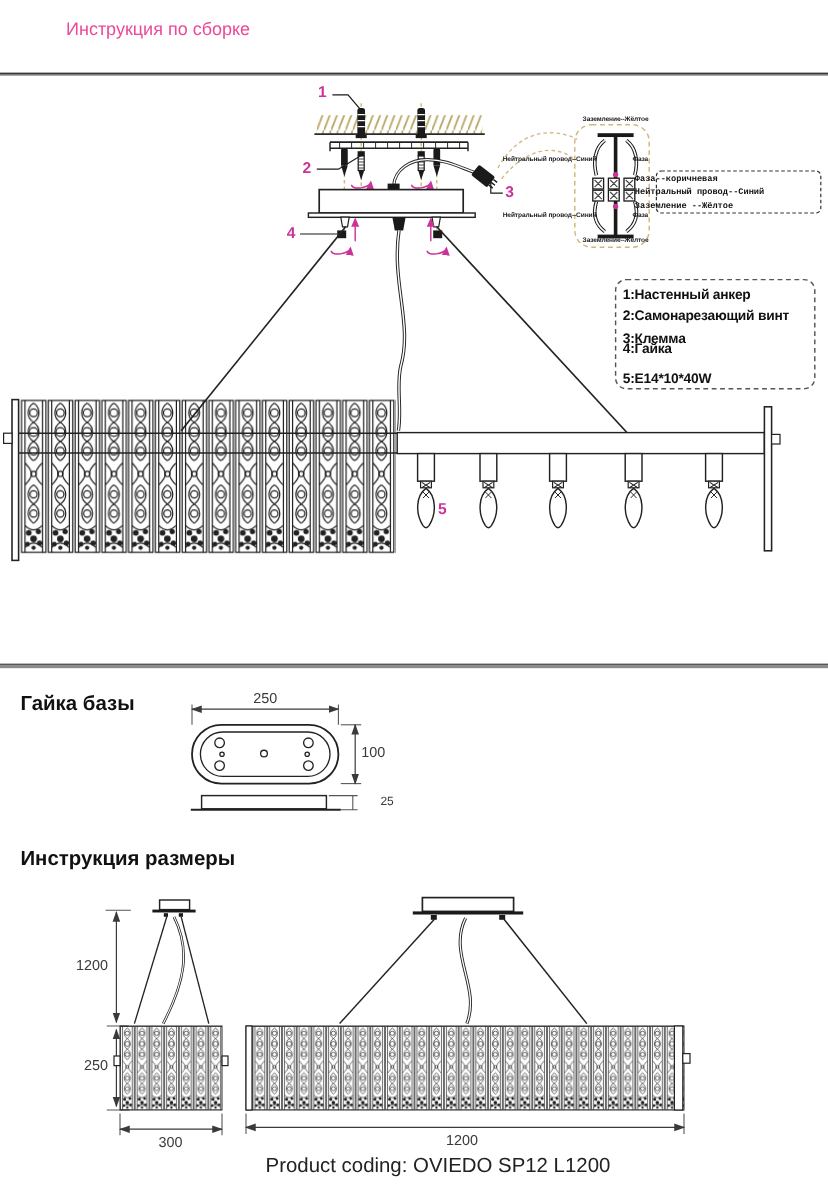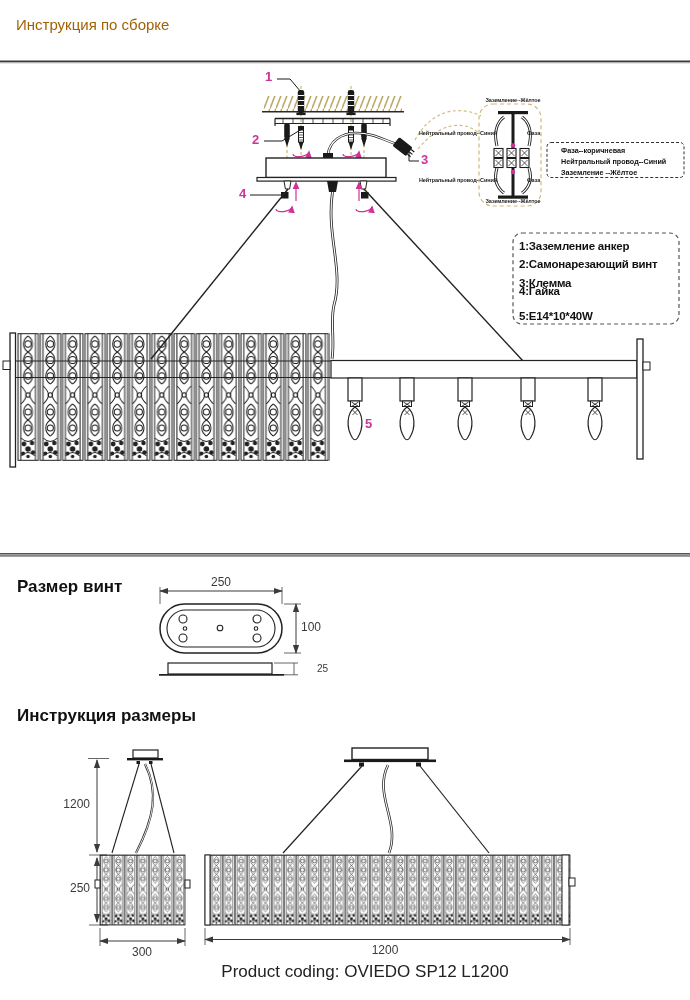--- a/index.html
+++ b/index.html
@@ -1,21 +1,21 @@
 <!DOCTYPE html>
 <html><head>
 <meta charset="utf-8">
 <style>
   html,body{margin:0;padding:0;}
   body{
     width:690px;height:1000px;position:relative;background:#fff;overflow:hidden;
     font-family:"Liberation Sans",sans-serif;color:#1a1a1a;
   }
   .lbl{position:absolute;white-space:nowrap;line-height:1.15;}
-  .title{font-size:15px;color:#a16207;}
+  .title{font-size:15px;color:#ec4899;margin-left:39px;}
   .heading{font-size:17px;font-weight:700;color:#111;}
   .callout{color:#cc3399;font-weight:700;font-size:13px;}
   .tiny{font-size:5.5px;font-weight:700;letter-spacing:-0.1px;color:#1a1a1a;}
   .legendline{font-size:7.2px;font-weight:700;line-height:11.2px;color:#111;}
   .partline{font-size:11.5px;font-weight:700;letter-spacing:-0.2px;color:#111;}
   .dim{font-size:12px;color:#3a3a3a;}
   .dimsm{font-size:10px;color:#3a3a3a;}
   .footer{font-size:17px;color:#222;padding-left:20px;}
   svg{position:absolute;left:0;top:0;}
 </style>
@@ -337,33 +337,33 @@
 <div class="lbl callout" style="left:239px;top:187px;">4</div>
 <div class="lbl callout" style="left:365px;top:417px;">5</div>
 
 <div class="lbl tiny" style="left:471px;top:97px;width:84px;text-align:center;">Заземление--Жёлтое</div>
 <div class="lbl tiny" style="left:410px;top:130px;width:87px;text-align:right;">Нейтральный провод--Синий</div>
 <div class="lbl tiny" style="left:527px;top:130px;">Фаза</div>
 <div class="lbl tiny" style="left:410px;top:177px;width:87px;text-align:right;">Нейтральный провод--Синий</div>
 <div class="lbl tiny" style="left:527px;top:177px;">Фаза</div>
 <div class="lbl tiny" style="left:471px;top:197.5px;width:84px;text-align:center;">Заземление--Жёлтое</div>
 
-<div class="lbl" style="left:561px;top:144.5px;">
+<div class="lbl" style="left:529px;top:144.5px;font-family:Liberation Mono, monospace;">
   <div class="legendline">Фаза--коричневая</div>
   <div class="legendline">Нейтральный провод--Синий</div>
   <div class="legendline">Заземление --Жёлтое</div>
 </div>
 
-<div class="lbl partline" style="left:519px;top:240px;">1:Заземление анкер</div>
+<div class="lbl partline" style="left:519px;top:240px;">1:Настенный анкер</div>
 <div class="lbl partline" style="left:519px;top:258px;">2:Самонарезающий винт</div>
 <div class="lbl partline" style="left:519px;top:276.5px;">3:Клемма</div>
 <div class="lbl partline" style="left:519px;top:285px;">4:Гайка</div>
 <div class="lbl partline" style="left:519px;top:309.5px;">5:E14*10*40W</div>
 
-<div class="lbl heading" style="left:17px;top:577px;">Размер винт</div>
+<div class="lbl heading" style="left:17px;top:577px;">Гайка базы</div>
 <div class="lbl dim" style="left:191px;top:576px;width:60px;text-align:center;">250</div>
 <div class="lbl dim" style="left:301px;top:621px;">100</div>
 <div class="lbl dimsm" style="left:279px;top:662.5px;margin-left:38px;">25</div>
 
 <div class="lbl heading" style="left:17px;top:706px;">Инструкция размеры</div>
 <div class="lbl dim" style="left:50px;top:798px;width:40px;text-align:right;">1200</div>
 <div class="lbl dim" style="left:50px;top:882px;width:40px;text-align:right;">250</div>
 <div class="lbl dim" style="left:117px;top:946px;width:50px;text-align:center;">300</div>
 <div class="lbl dim" style="left:350px;top:944px;width:70px;text-align:center;">1200</div>
 

